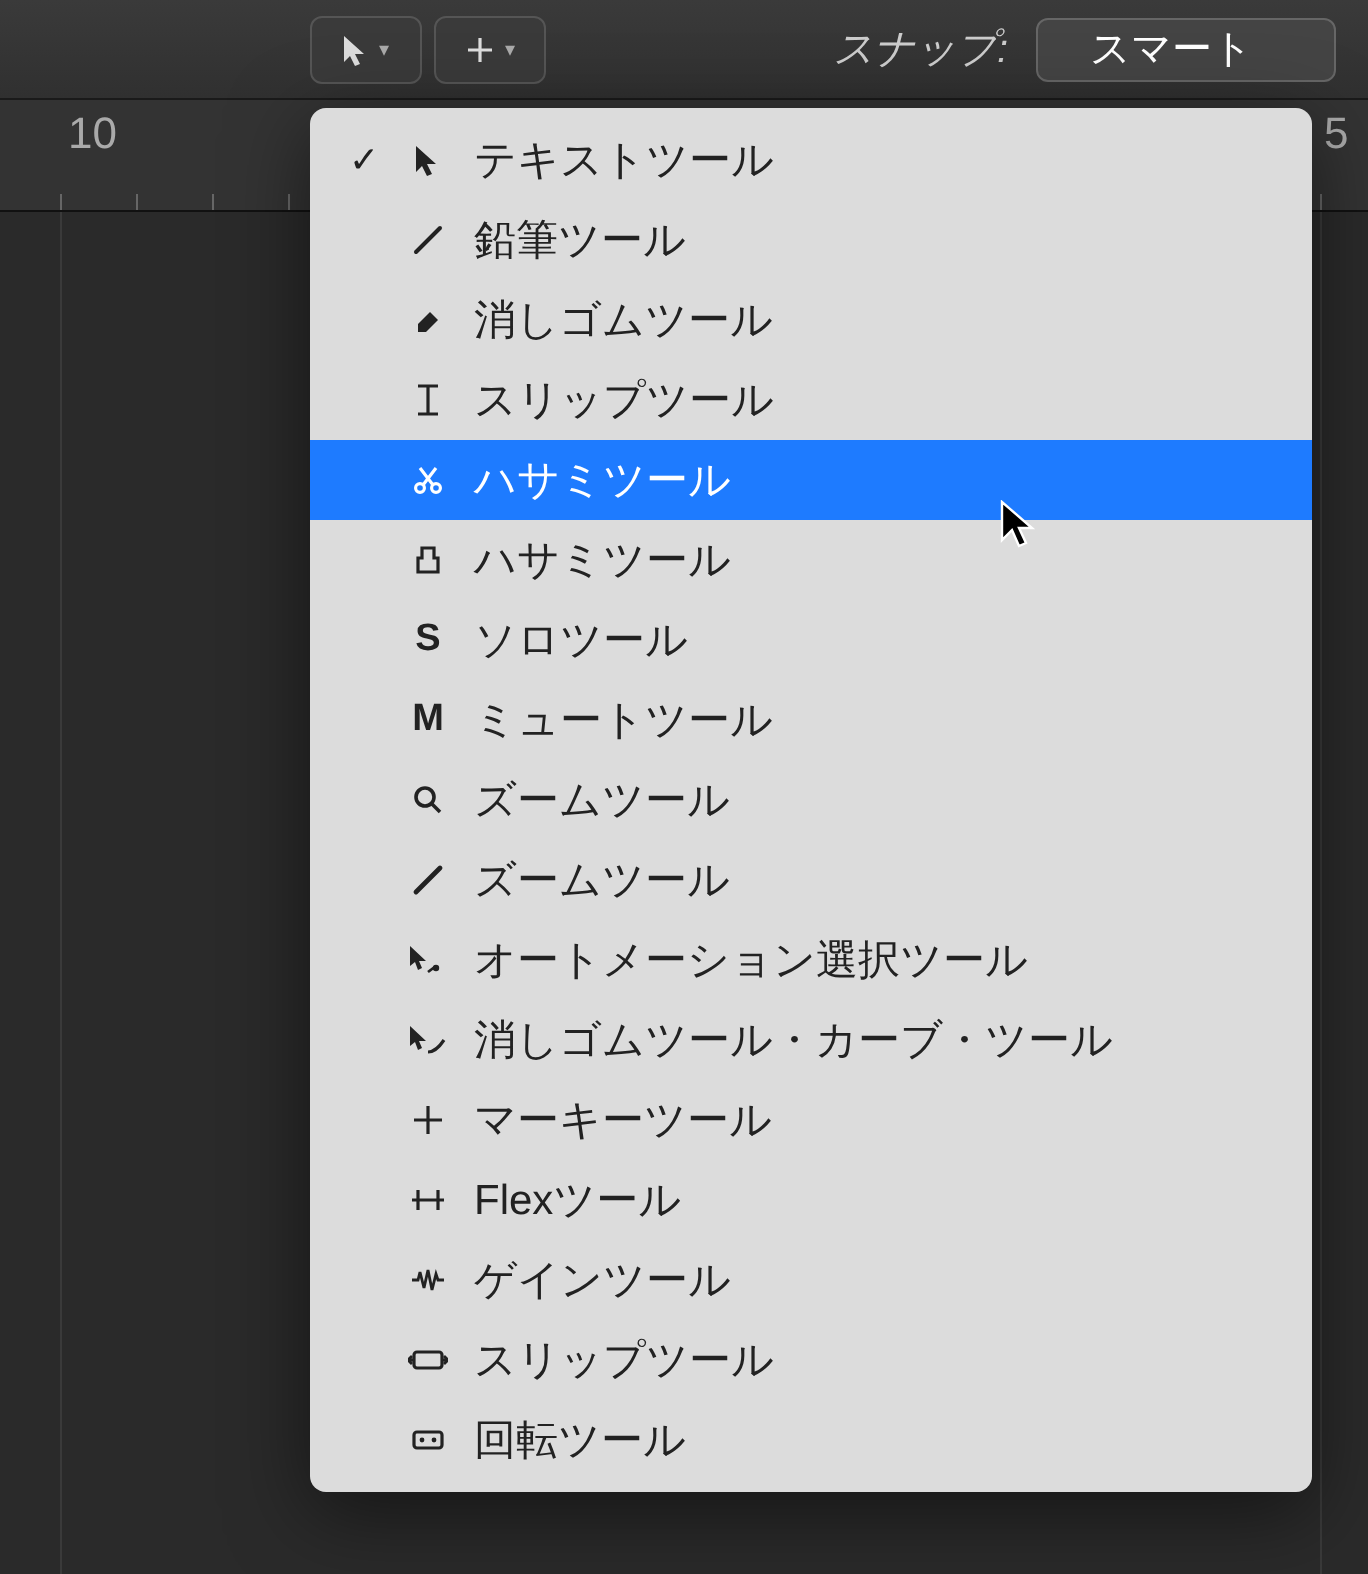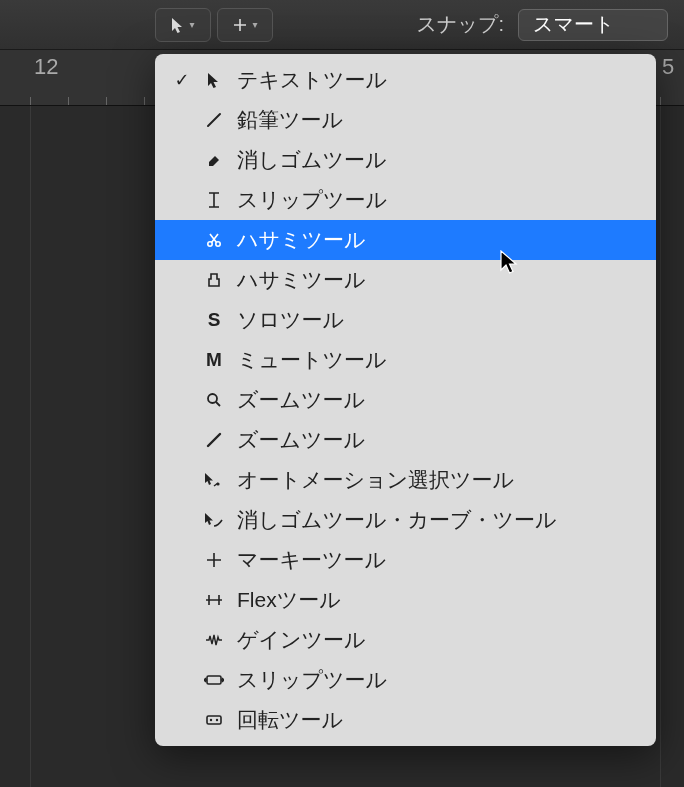--- a/index.html
+++ b/index.html
@@ -30,32 +30,33 @@
   align-items: center;
   justify-content: center;
   gap: 4px;
   color: #ddd;
 }
 .snap-label {
   margin-left: auto;
   margin-right: 8px;
   color: #ccc;
   font-size: 20px;
+  font-style: italic;
 }
 .snap-select {
   width: 150px;
   height: 32px;
   background: #444;
   border: 1px solid #666;
   border-radius: 6px;
   color: #fff;
   font-size: 20px;
   display: flex;
   align-items: center;
-  padding: 0 14px;
+  padding: 0 26px;
   margin-right: 16px;
 }
 .ruler {
   height: 56px;
   background: #333;
   border-bottom: 1px solid #111;
   position: relative;
   color: #aaa;
 }
 .ruler-num {
@@ -153,21 +154,21 @@
       </svg>
     <span class="chevron">▾</span>
   </div>
   <span class="snap-label">スナップ:</span>
   <div class="snap-select">
     <span>スマート</span>
   </div>
 </div>
 
 <div class="ruler">
-  <span class="ruler-num" style="left:34px">12</span>
+  <span class="ruler-num" style="left:34px">10</span>
   <span class="ruler-num" style="left:662px">5</span>
   <div class="ruler-ticks">
     <div class="tick" style="left:30px"></div>
     <div class="tick" style="left:68px"></div>
     <div class="tick" style="left:106px"></div>
     <div class="tick" style="left:144px"></div>
     <div class="tick" style="left:660px"></div>
   </div>
 </div>
 

